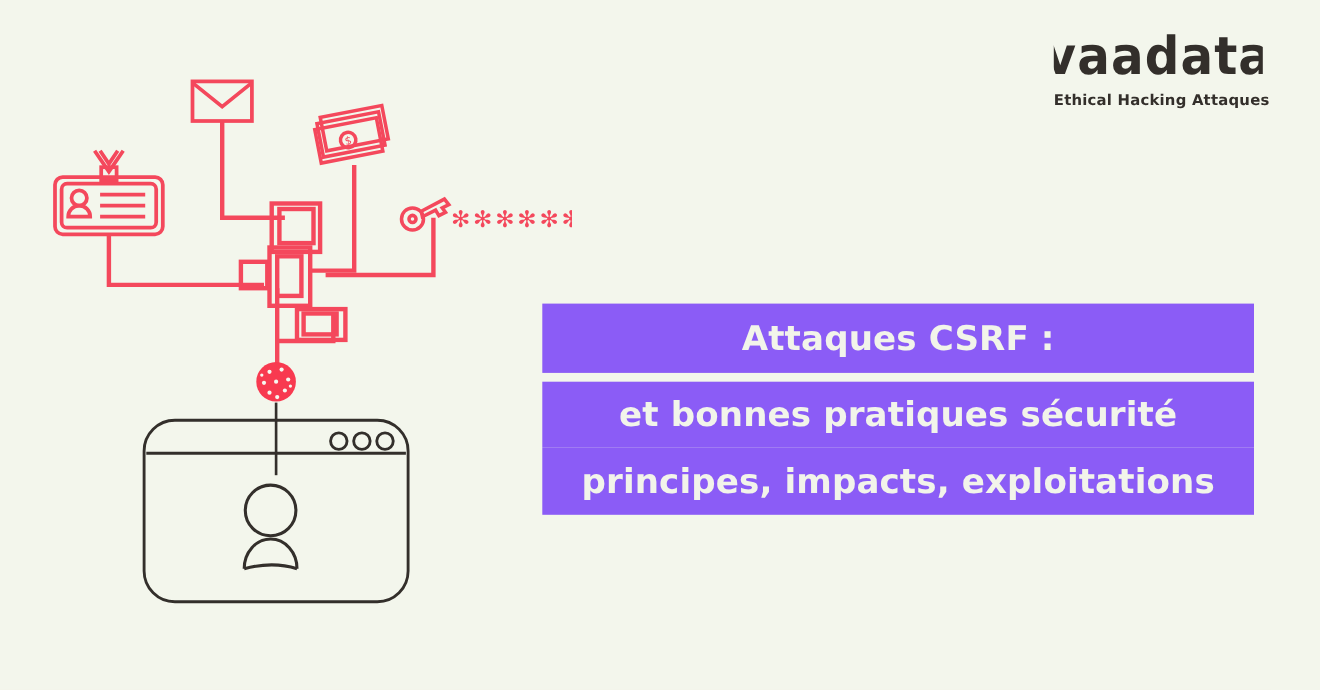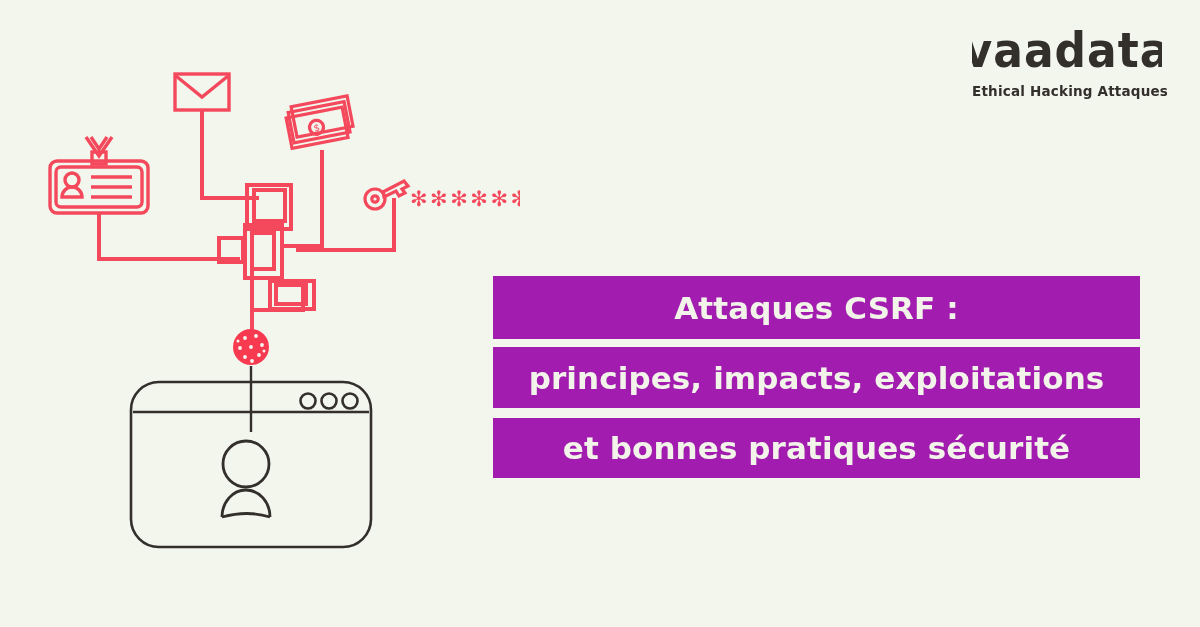--- a/index.html
+++ b/index.html
@@ -17,21 +17,21 @@
   #banner {
     position: relative;
     width: 1200px;
     height: 627px;
     background: #f3f6ec;
   }
 
   
   .brand {
     position: absolute;
-    right: 38px;
+    right: 52px;
     top: 24px;
     width: 190px;
     text-align: center;
   }
   .brand-mark {
     display: block;
     width: 100%;
     height: 56px;
   }
   .brand-tagline {
@@ -46,21 +46,21 @@
   }
 
   
   .titles {
     position: absolute;
     left: 493px;
     top: 276px;
     width: 647px;
   }
   .title-bar {
-    background: #a21caf;
+    background: #8b5cf6;
     color: #f2f4ea;
     font-family: "DejaVu Sans", sans-serif;
     font-weight: bold;
     display: flex;
     align-items: center;
     justify-content: center;
     text-align: center;
     box-sizing: border-box;
     letter-spacing: 0.1px;
   }
@@ -187,17 +187,17 @@
     <svg class="brand-mark" viewBox="0 0 190 56" aria-label="vaadata">
       <g fill="#332f2b" font-family="DejaVu Sans, sans-serif" font-size="44" font-weight="bold" letter-spacing="1">
         <text x="95" y="42" text-anchor="middle" transform="scale(1,1.08) translate(0,-2)">vaadata</text>
       </g>
     </svg>
     <span class="brand-tagline">Ethical Hacking Attaques</span>
   </div>
 
   <div class="titles">
     <div class="title-bar row1">Attaques CSRF :</div>
+    <div class="title-bar row3">et bonnes pratiques sécurité</div>
     <div class="title-bar row2">principes, impacts, exploitations</div>
-    <div class="title-bar row3">et bonnes pratiques sécurité</div>
   </div>
 
 </div>
 
 </body></html>

